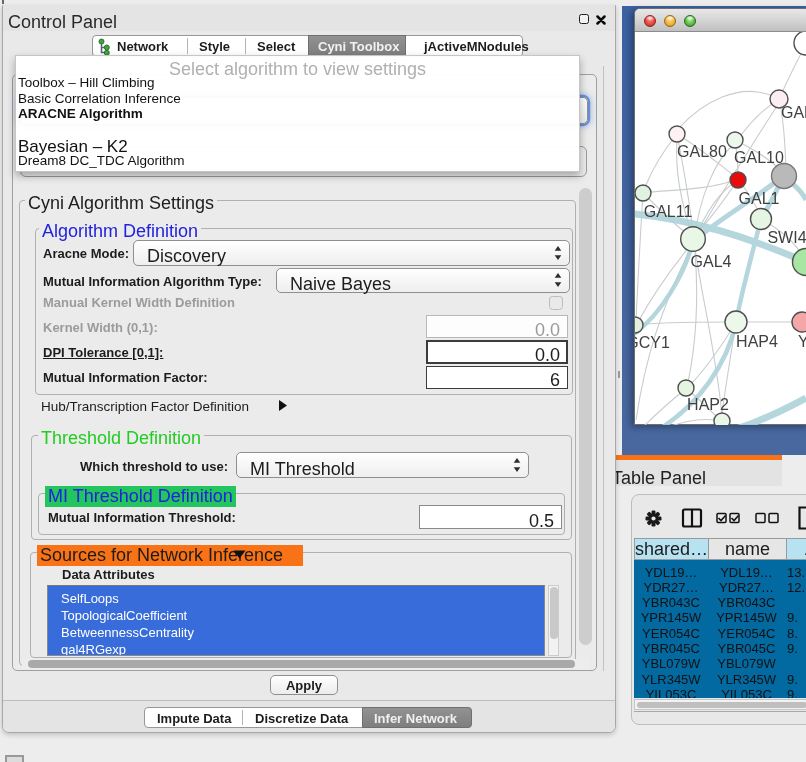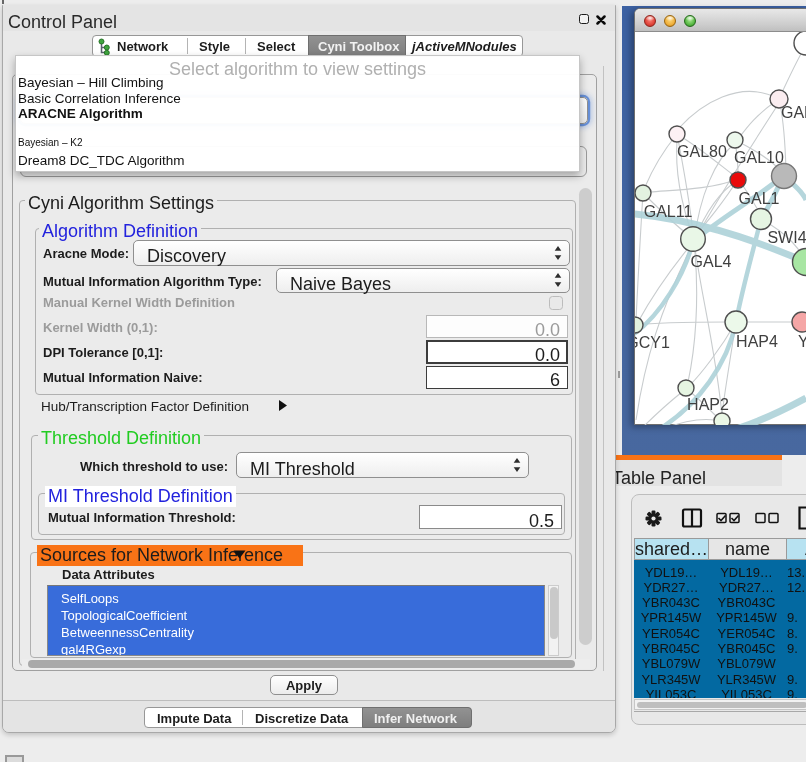--- a/index.html
+++ b/index.html
@@ -203,21 +203,21 @@
 <svg class="abs" style="left:97px; top:38px;" width="14" height="17" viewBox="0 0 14 17">
   <path d="M4.5,4.5 V14.5 H9.5 M4.5,9.5 H9.5" stroke="#5a616e" stroke-width="1.5" fill="none"></path>
   <circle cx="4.5" cy="3.5" r="2.5" fill="#3fa53f" stroke="#1f6b1f" stroke-width="0.9"></circle>
   <circle cx="9.8" cy="9.5" r="2.5" fill="#3fa53f" stroke="#1f6b1f" stroke-width="0.9"></circle>
   <circle cx="9.8" cy="14.8" r="2.5" fill="#3fa53f" stroke="#1f6b1f" stroke-width="0.9"></circle>
 </svg>
 <div class="abs b13" style="left:117px; top:39px;">Network</div>
 <div class="abs b13" style="left:199px; top:39px;">Style</div>
 <div class="abs b13" style="left:257px; top:39px;">Select</div>
 <div class="abs b13" style="left:318px; top:39px; color:#f2f2f2;">Cyni Toolbox</div>
-<div class="abs b13" style="left:412px; top:39px;font-style:italic;">jActiveMNodules</div>
+<div class="abs b13" style="left:424px; top:39px;">jActiveMNodules</div>
 
 <div class="abs" style="left:12px; top:74px; width:585px; height:597px; background:#ebebeb; border:1px solid #a0a0a0; border-radius:5px;"></div>
 <div class="abs" style="left:603px; top:66px; width:1px; height:605px; background:#c2c2c2;"></div>
 
 <div class="abs" style="left:579px; top:188px; width:13px; height:457px; background:#cdcdcd; border-radius:7px;"></div>
 
 <div class="abs" style="left:20px; top:97px; width:568px; height:27px; border-radius:5px;
   background:linear-gradient(#fff,#ececec); border:1px solid #8f8f8f;
   box-shadow:0 0 0 2.2px rgba(86,132,212,0.85), 0 0 5px 4px rgba(110,150,220,0.4);"></div>
 <div class="abs" style="left:20px; top:146px; width:567px; height:31px; border-radius:6px;
@@ -226,22 +226,22 @@
 <div class="abs" style="left:19px; top:200px; width:557px; height:466px; border:1px solid #b0b0b0; border-radius:4px;"></div>
 <div class="abs r13" style="left:25px; top:193px; background:#ebebeb; padding:0 3px;">Cyni Algorithm Settings</div>
 
 <div class="abs" style="left:35px; top:228px; width:538px; height:167px; border:1px solid #b0b0b0; border-radius:4px;"></div>
 <div class="abs r13" style="left:39px; top:221px; background:#ebebeb; padding:0 3px; color:#2222dd;">Algorithm Definition</div>
 
 <div class="abs b13" style="left:43px; top:246px;">Aracne Mode:</div>
 <div class="abs b13" style="left:43px; top:274px;">Mutual Information Algorithm Type:</div>
 <div class="abs b13" style="left:43px; top:295px; color:#9b9b9b;">Manual Kernel Width Definition</div>
 <div class="abs b13" style="left:43px; top:320px; color:#9b9b9b;">Kernel Width (0,1):</div>
-<div class="abs b13" style="left:43px; top:345px;">DPI Tolerance [0,1]:</div>
-<div class="abs b13" style="left:43px; top:370px;">Mutual Information Naive:</div>
+<div class="abs b13" style="left:43px; top:345px;text-decoration:underline;">DPI Tolerance [0,1]:</div>
+<div class="abs b13" style="left:43px; top:370px;">Mutual Information Factor:</div>
 
 <div class="abs" style="left:133px; top:240px; width:437px; height:26px; border-radius:5px; background:linear-gradient(#fff,#eee); border:1px solid #8f8f8f;"></div>
 <div class="abs r13" style="left:147px; top:246px;">Discovery</div>
 <svg class="abs" style="left:553px; top:245px;" width="10" height="16" viewBox="0 0 10 16">
       <path d="M5,1 L8.3,5.8 L1.7,5.8 Z M5,15 L8.3,10.2 L1.7,10.2 Z" fill="#2e2e2e"></path>
     </svg>
 
 <div class="abs" style="left:276px; top:268px; width:294px; height:25px; border-radius:5px; background:linear-gradient(#fff,#eee); border:1px solid #8f8f8f;"></div>
 <div class="abs r13" style="left:290px; top:274px;">Naive Bayes</div>
 <svg class="abs" style="left:553px; top:272px;" width="10" height="16" viewBox="0 0 10 16">
@@ -266,21 +266,21 @@
 <div class="abs r13" style="left:38px; top:428px; background:#ebebeb; padding:0 3px; color:#22cc22;">Threshold Definition</div>
 
 <div class="abs b13" style="left:80px; top:459px;text-align:right;">Which threshold to use:</div>
 <div class="abs" style="left:236px; top:452px; width:293px; height:26px; border-radius:5px; background:linear-gradient(#fff,#eee); border:1px solid #8f8f8f;"></div>
 <div class="abs r13" style="left:250px; top:459px;">MI Threshold</div>
 <svg class="abs" style="left:512px; top:457px;" width="10" height="16" viewBox="0 0 10 16">
       <path d="M5,1 L8.3,5.8 L1.7,5.8 Z M5,15 L8.3,10.2 L1.7,10.2 Z" fill="#2e2e2e"></path>
     </svg>
 
 <div class="abs" style="left:38px; top:493px; width:527px; height:42px; border:1px solid #b0b0b0; border-radius:4px;"></div>
-<div class="abs r13" style="left:45px; top:486px; background:#ffffff; padding:0 3px; color:#2222dd;">MI Threshold Definition</div>
+<div class="abs r13" style="left:45px; top:486px; background:#22c55e; padding:0 3px; color:#2222dd;">MI Threshold Definition</div>
 <div class="abs b13" style="left:48px; top:510px;">Mutual Information Threshold:</div>
 <div class="abs" style="left:419px; top:505px; width:143px; height:24px; background:#fff; border:1px solid #8a8a8a;"></div>
 <div class="abs r13" style="left:419px; top:511px; width:135px; text-align:right;">0.5</div>
 
 <div class="abs" style="left:30px; top:552px; width:542px; height:106px; border:1px solid #b0b0b0; border-radius:4px;"></div>
 <div class="abs r13" style="left:37px; top:545px; background:#f97316; padding:0 20px 0 3px;">Sources for Network Inference</div>
 <svg class="abs" style="left:233px; top:549px;" width="13" height="10" viewBox="0 0 13 10">
       <path d="M0.5,1.5 L12.5,1.5 L6.5,9.5 Z" fill="#111"></path>
     </svg>
 <div class="abs b13" style="left:38px; top:567px;padding-left:24px;">Data Attributes</div>
@@ -311,19 +311,19 @@
 <div class="abs b13" style="left:374px; top:711px; color:#f0f0f0;">Infer Network</div>
 
 <div class="abs" style="left:5px; top:755px; width:19px; height:12px; border:2px solid #999; background:#dcdcdc;"></div>
 <div class="abs" style="left:2px; top:0px; width:2px; height:4px; background:#666;"></div>
 
 <div class="abs" style="left:618px; top:371px; width:2px; height:7px; background:#9a9a9a;"></div>
 
 <div class="abs" style="left:15px; top:55px; width:565px; height:117px; background:rgba(255,255,255,0.97);
   border:1px solid #c6c6c6; box-shadow:0 4px 8px rgba(0,0,0,0.3);"></div>
 <div class="abs r13" style="left:15px; top:59px; width:565px; text-align:center; color:#b0b0b0;">Select algorithm to view settings</div>
-<div class="abs" style="left:18px; top:75px; font-size:13.5px; color:#111;">Bayesian – Hill Climbing</div>
+<div class="abs" style="left:18px; top:75px; font-size:13.5px; color:#111;">Toolbox – Hill Climbing</div>
 <div class="abs" style="left:18px; top:90.6px; font-size:13.5px; color:#111;">Basic Correlation Inference</div>
 <div class="abs" style="left:18px; top:106.2px; font-size:13.5px; font-weight:bold; color:#111;">ARACNE Algorithm</div>
-<div class="abs" style="left:18px; top:137.4px; font-size:10px; color:#111;">Bayesian – K2</div>
+<div class="abs" style="left:18px; top:137.4px; font-size:17px; color:#111;">Bayesian – K2</div>
 <div class="abs" style="left:18px; top:153px; font-size:13.5px; color:#111;">Dream8 DC_TDC Algorithm</div>
 
 </div>
 
 </body></html>

